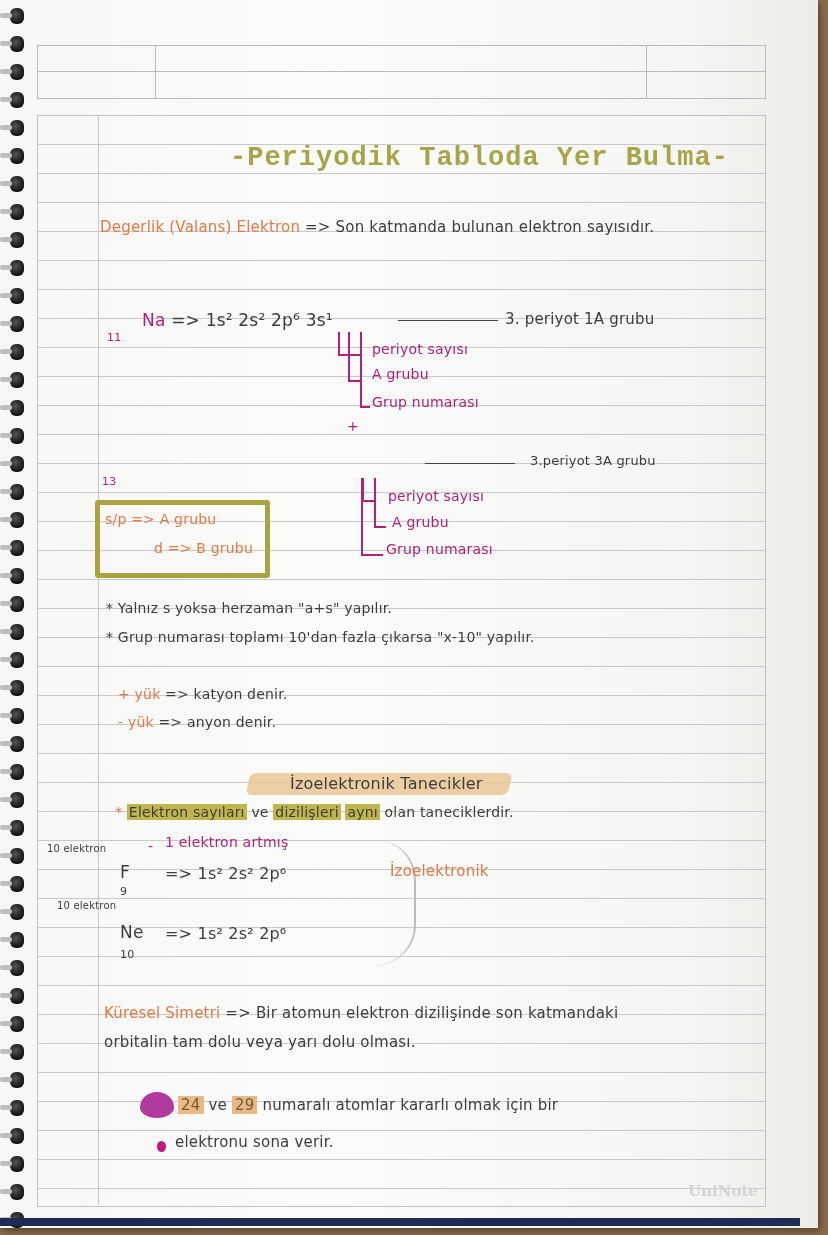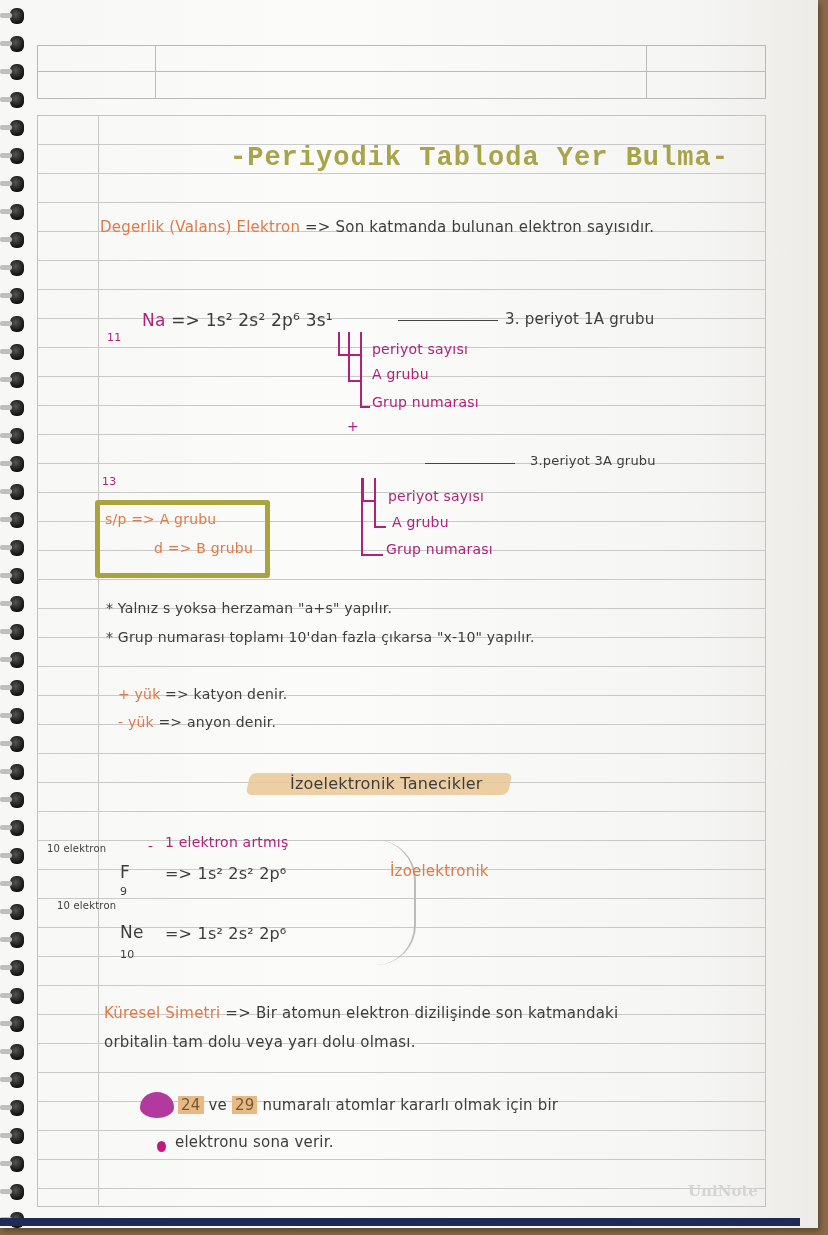--- a/index.html
+++ b/index.html
@@ -176,20 +176,28 @@
     <span class="orange">+ yük</span>
     <span class="gray">=&gt; katyon denir.</span>
   </div>
   <div class="hw" style="left:118px; top:714px; font-size:14px;">
     <span class="orange">- yük</span>
     <span class="gray">=&gt; anyon denir.</span>
   </div>
 
   <div class="banner"></div>
   <div class="hw gray" style="left:290px; top:774px; font-size:16px;">İzoelektronik Tanecikler</div>
+  <div class="hw" style="left:115px; top:804px; font-size:14px;">
+    <span class="orange">*</span>
+    <span class="hl-green">Elektron sayıları</span>
+    <span class="gray">ve</span>
+    <span class="hl-green">dizilişleri</span>
+    <span class="hl-green">aynı</span>
+    <span class="gray">olan taneciklerdir.</span>
+  </div>
 
   <div class="hw gray" style="left:47px; top:843px; font-size:10px;">10 elektron</div>
   <div class="hw pink" style="left:148px; top:838px; font-size:14px;">-</div>
   <div class="hw pink" style="left:165px; top:834px; font-size:14px;">1 elektron artmış</div>
   <div class="hw gray" style="left:120px; top:862px; font-size:17px;">F</div>
   <div class="hw gray" style="left:120px; top:885px; font-size:11px;">9</div>
   <div class="hw gray" style="left:165px; top:864px; font-size:16px;">=&gt; 1s² 2s² 2p⁶</div>
 
   <div class="hw gray" style="left:57px; top:900px; font-size:10px;">10 elektron</div>
   <div class="hw gray" style="left:120px; top:922px; font-size:17px;">Ne</div>

